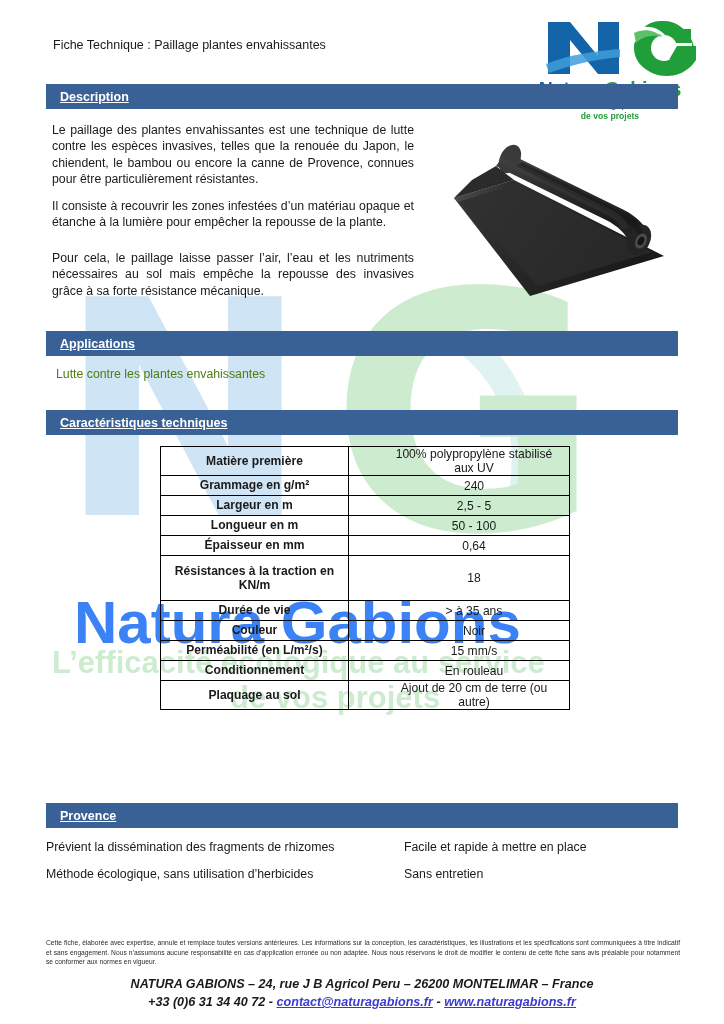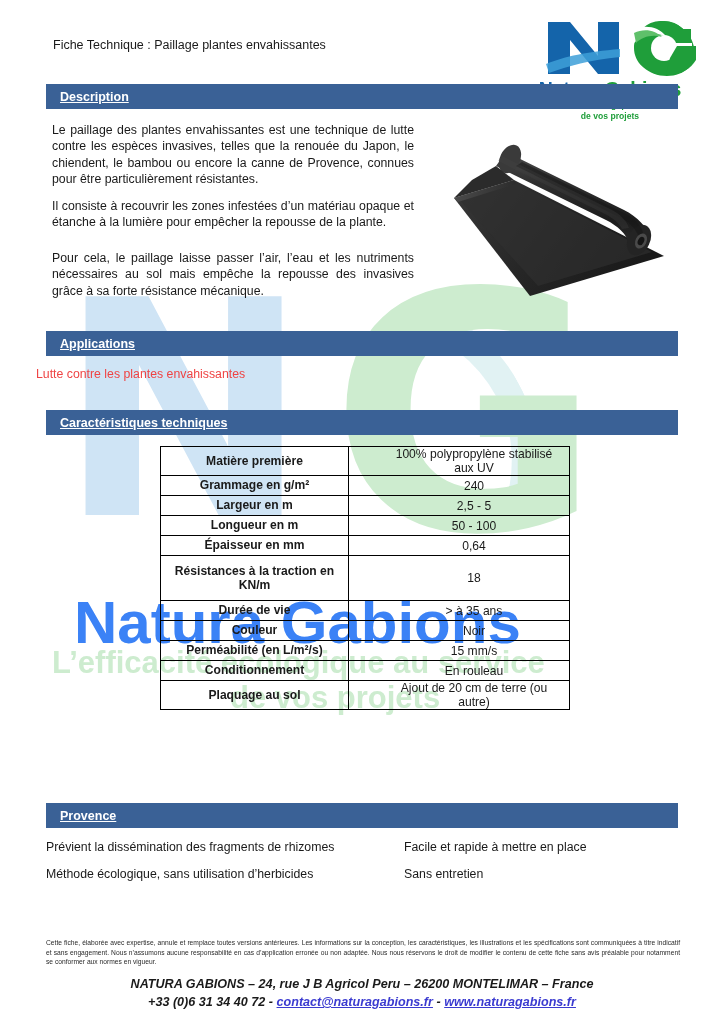--- a/index.html
+++ b/index.html
@@ -169,23 +169,23 @@
     left: 52px;
     width: 362px;
     font-size: 12.3px;
     line-height: 16.4px;
     text-align: justify;
     color: #1a1a1a;
   }
 
   .appline {
     position: absolute;
-    left: 36px;
+    left: 56px;
     font-size: 12.3px;
-    color: #ef4444;
+    color: #4d7c0f;
     white-space: nowrap;
   }
 
   
   .photo {
     position: absolute;
     left: 452px;
     top: 136px;
     width: 244px;
     height: 172px;

